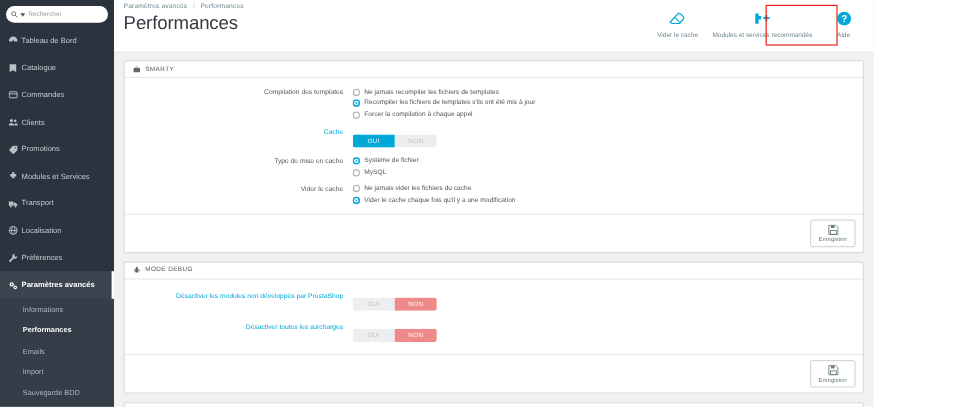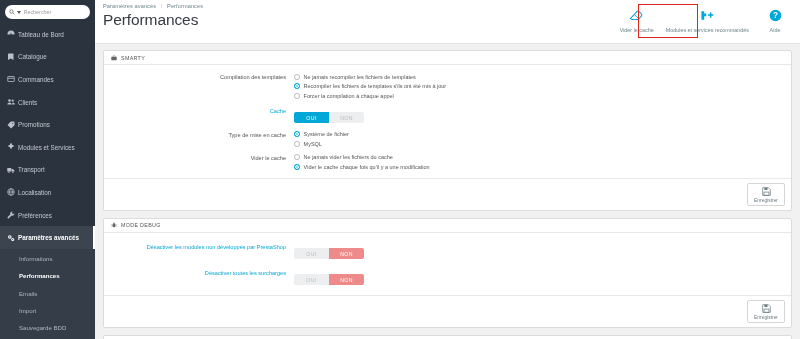--- a/index.html
+++ b/index.html
@@ -2,21 +2,21 @@
 <html><head>
 <meta charset="utf-8">
 <style>
   * { box-sizing: border-box; margin: 0; padding: 0; }
   html, body {
     width: 800px; height: 339px;
     overflow: hidden;
     font-family: "Liberation Sans", sans-serif;
     background: #ffffff;
   }
-  #app { display: flex; width: 800px; height: 339px; position: relative; }
+  #app { display: flex; width: 728px; height: 339px; position: relative; }
 
   
   .sidebar {
     width: 95px; min-width: 95px; height: 339px;
     background: #2b333e;
     color: #bcc4cc;
     overflow: hidden;
     position: relative;
   }
   .search-wrap { padding: 5px 5px 4px 5px; }

